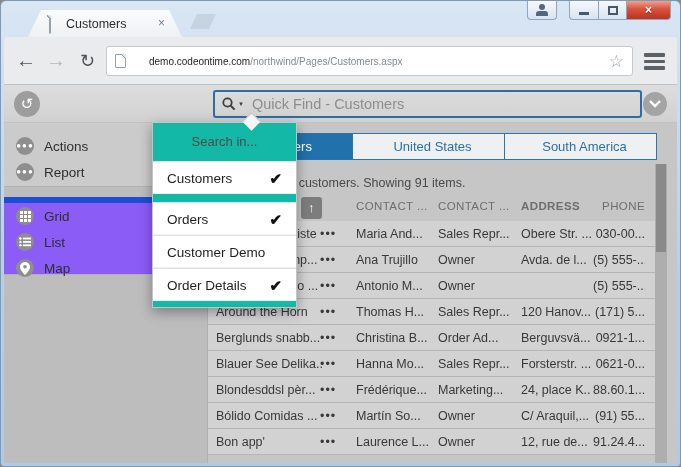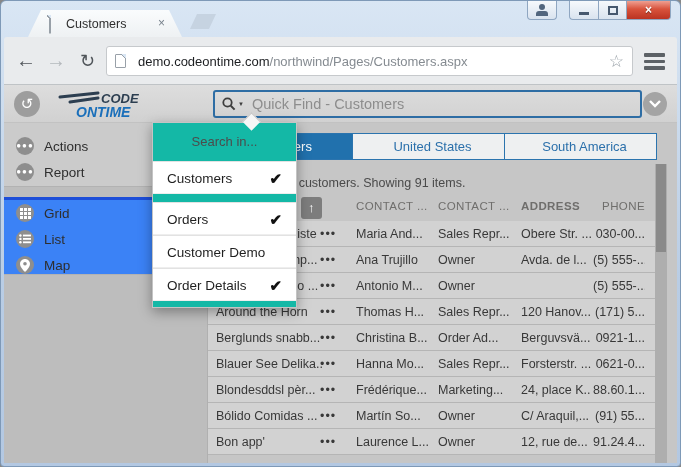--- a/index.html
+++ b/index.html
@@ -35,21 +35,21 @@
   .person .head{ position:absolute; left:4px; top:0; width:6px; height:6px; border-radius:50%; background:#52667e;}
   .person .body{ position:absolute; left:1px; bottom:0; width:12px; height:5px; border-radius:3px 3px 0 0; background:#52667e;}
   
   .navbar{ position:relative; height:48px; background:#e9ebed; border-bottom:1px solid #bfc3c6; border-radius:3px 3px 0 0;}
   .nav-ico{ position:absolute; top:11px; font-size:20px; color:#4f5459; line-height:24px;}
   .nav-back{ left:12px;}
   .nav-fwd{ left:42px; color:#b4b8bc;}
   .nav-reload{ left:76px; font-size:18px; top:12px;}
   .urlbar{ position:absolute; left:102px; top:9px; right:44px; height:30px; background:#fff;
     border:1px solid #c6c9cc; border-radius:3px; display:flex; align-items:center; padding:0 8px;}
-  .url-text{ margin-left:12px; font-size:13px; color:#1c1e21; white-space:nowrap;}
+  .url-text{ margin-left:23px; font-size:10px; color:#1c1e21; white-space:nowrap;}
   .url-path{ color:#858b91;}
   .star{ margin-left:auto; font-size:17px; color:#99a1a8;}
   .menubtn{ position:absolute; right:12px; top:16px; width:21px;}
   .menubtn div{ height:3.5px; background:#5c6166; border-radius:1px; margin-bottom:3px;}
   
   .app{ position:relative; height:378px; background:#c6c6c6; overflow:hidden;}
   .app-toolbar{ position:absolute; left:0; top:0; right:0; height:38px;
     background:linear-gradient(#dddddd,#d1d1d1); border-bottom:1px solid #c2c2c2;}
   .circle-btn{ position:absolute; border-radius:50%; display:flex; align-items:center; justify-content:center;}
   .btn-appback{ left:10px; top:6px; width:26px; height:26px; background:#9d9d9d; color:#fff; font-size:15px;}
@@ -59,21 +59,21 @@
     border:2px solid #2e6da4; border-radius:3px; display:flex; align-items:center; padding:0 6px;}
   .search-scope{ display:flex; align-items:center; cursor:pointer;}
   .search-caret{ font-size:6px; color:#3e3e3e; margin-left:1px;}
   .searchbox input{ flex:1; border:0; background:transparent; outline:none;
     font-family:"Liberation Sans",sans-serif; font-size:14.5px; color:#444; margin-left:8px;}
   .searchbox input::placeholder{ color:#8d8d8d; opacity:1;}
   
   .sidebar{ position:absolute; left:0; top:38px; width:204px; bottom:0; background:#bdbdbd; border-right:1px solid #b0b0b0;}
   .sb-sec{ position:absolute; left:0; right:0;}
   .sb-sec1{ top:0; height:64px; background:#cbcbcb; border-bottom:1px solid #b2b2b2; padding-top:10px;}
-  .sb-sec2{ top:74px; height:78px; background:#3b82f6; border-top:3px solid #1d4ed8; border-bottom:1px solid #b2b2b2;}
+  .sb-sec2{ top:74px; height:78px; background:#8b5cf6; border-top:6px solid #1d4ed8; border-bottom:1px solid #b2b2b2;}
   .sb-item{ height:26px; display:flex; align-items:center; padding-left:12px; cursor:pointer;}
   .sb-ico{ width:18px; height:18px; border-radius:50%; background:#8e8e8e; display:flex;
     align-items:center; justify-content:center; flex:0 0 18px;}
   .sb-ico .dots{ color:#fff; font-size:8px; letter-spacing:1px; line-height:8px;}
   .sb-label{ margin-left:10px; font-size:13.5px; color:#2e2e2e;}
   
   .content{ position:absolute; left:204px; top:38px; right:0; bottom:0;}
   .vtabs{ position:absolute; left:0; top:10px; width:449px; height:27px; display:flex;}
   .vtab{ flex:1; border:1px solid #2b74ae; background:#eef0f1; color:#2b70ab;
     font-size:13px; line-height:25px; text-align:center; cursor:pointer;}
@@ -156,30 +156,20 @@
         <div></div>
       </div>
   </div>
 
   <div class="app">
 
     <div class="app-toolbar">
       <div class="circle-btn btn-appback">
           <span>↺</span>
         </div>
-      <div class="logo">
-        <svg width="130" height="33" viewBox="0 0 130 33">
-          <g stroke="#2c3e50" stroke-width="3" stroke-linecap="round">
-            <line x1="14" y1="9" x2="52" y2="5"></line>
-            <line x1="24" y1="14" x2="52" y2="10"></line>
-          </g>
-          <text x="55" y="15" font-style="italic" font-weight="bold" font-size="13" fill="#2c3e50">CODE</text>
-          <text x="30" y="29" font-style="italic" font-weight="bold" font-size="14" fill="#1a6fba">ONTIME</text>
-        </svg>
-      </div>
       <div class="searchbox">
         <span class="search-scope">
           <svg width="16" height="16" viewBox="0 0 16 16">
             <circle cx="6.5" cy="6.5" r="4.2" fill="none" stroke="#3e3e3e" stroke-width="1.8"></circle>
             <line x1="9.8" y1="9.8" x2="13.6" y2="13.6" stroke="#3e3e3e" stroke-width="2"></line>
           </svg>
           <span class="search-caret">▼</span>
         </span>
         <input type="text" placeholder="Quick Find - Customers" style="">
       </div>

